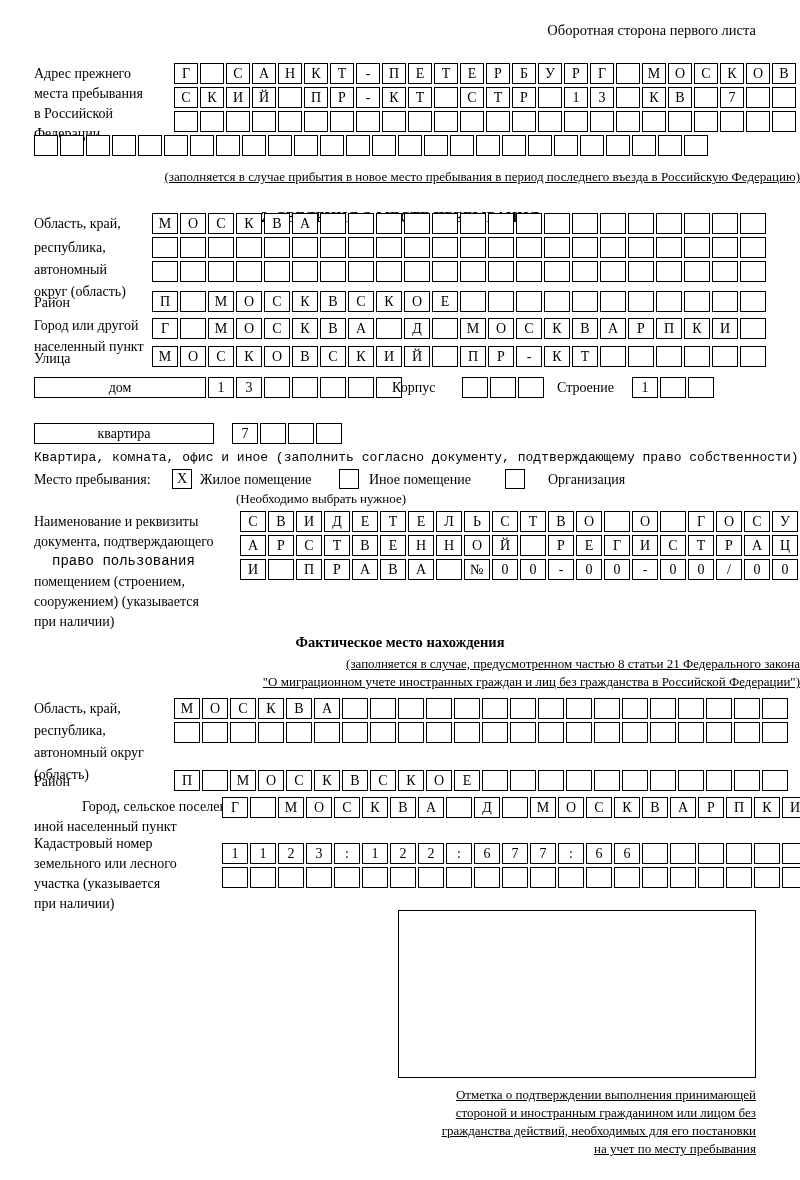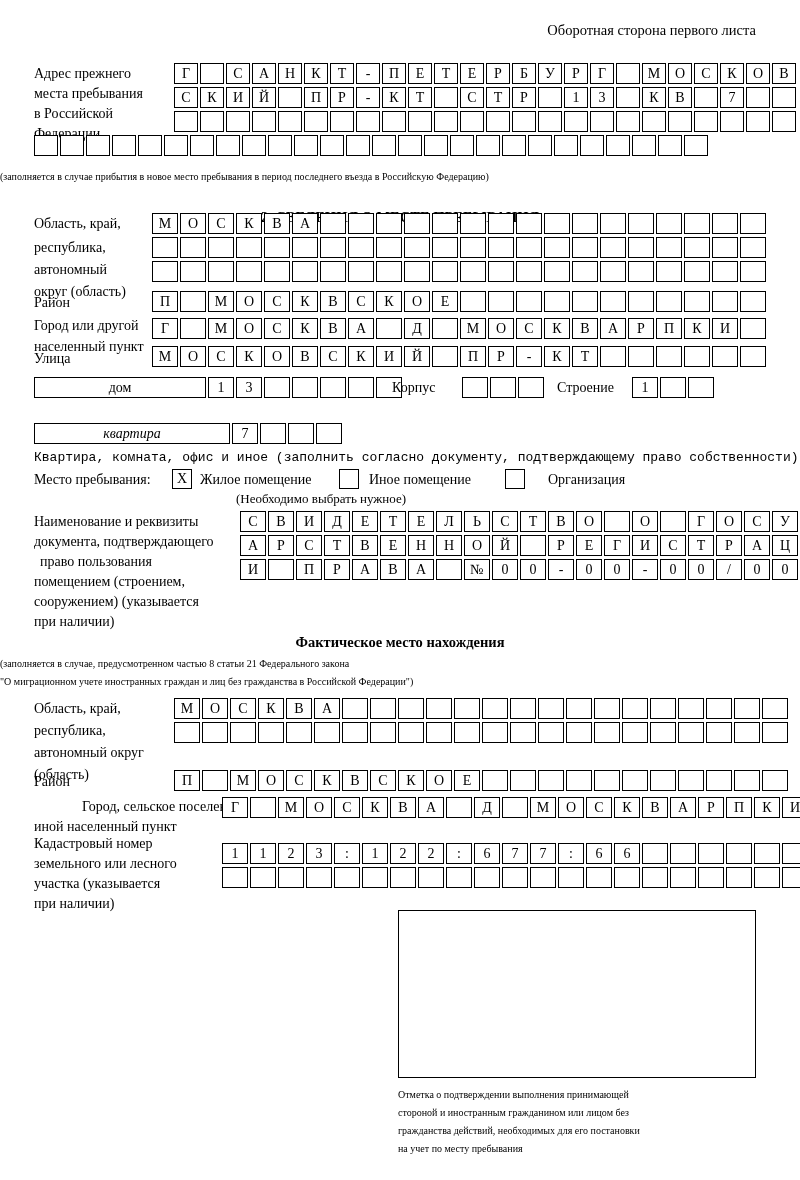--- a/index.html
+++ b/index.html
@@ -80,23 +80,24 @@
     line-height: 18px;
   }
   .bigbox {
     position: absolute;
     border: 1px solid #000;
     box-sizing: border-box;
     background: #fff;
   }
   .footnote {
     position: absolute;
-    text-align: left;
-    font-size: 10px;
+    text-align: right;
+    font-size: 13px;
     line-height: 18px;
+    text-decoration: underline;
   }
 </style>
 </head>
 <body>
 
 <div class="page">
 
   <div class="hdr-right">Оборотная сторона первого листа</div>
 
   <div class="lbl" style="left:34px; top:64px;">Адрес прежнего</div>
@@ -389,41 +390,41 @@
       <div class="cell wide"></div>
     </div>
   <div class="lbl" style="left:557px; top:378px;">Строение</div>
   <div class="cells" id="s2-stroenie" style="left:632px; top:377px;">
       <div class="cell wide">1</div>
       <div class="cell wide"></div>
       <div class="cell wide"></div>
     </div>
 
 
-  <div class="boxlabel" style="left:34px; top:423px; width:196px;font-style:italic;">квартира</div>
+  <div class="boxlabel" style="left:34px; top:423px; width:180px;">квартира</div>
   <div class="cells" id="s2-flat" style="left:232px; top:423px;">
       <div class="cell wide">7</div>
       <div class="cell wide"></div>
       <div class="cell wide"></div>
       <div class="cell wide"></div>
     </div>
   <div class="lbl small" style="left:34px; top:448px;font-family:Liberation Mono, monospace;">Квартира, комната, офис и иное (заполнить согласно документу, подтверждающему право собственности)</div>
 
   <div class="lbl" style="left:34px; top:470px;">Место пребывания:</div>
   <div class="checkbox" style="left:172px; top:469px;">Х</div>
   <div class="lbl" style="left:200px; top:470px;">Жилое помещение</div>
   <div class="checkbox" style="left:339px; top:469px;"></div>
   <div class="lbl" style="left:369px; top:470px;">Иное помещение</div>
   <div class="checkbox" style="left:505px; top:469px;"></div>
   <div class="lbl" style="left:548px; top:470px;">Организация</div>
   <div class="lbl small" style="left:236px; top:489px;">(Необходимо выбрать нужное)</div>
 
   <div class="lbl" style="left:34px; top:512px;">Наименование и реквизиты</div>
   <div class="lbl" style="left:34px; top:532px;">документа, подтверждающего</div>
-  <div class="lbl" style="left:40px; top:552px;">право пользования</div>
+  <div class="lbl" style="left:52px; top:552px;font-family:Liberation Mono, monospace;">право пользования</div>
   <div class="lbl" style="left:34px; top:572px;">помещением (строением,</div>
   <div class="lbl" style="left:34px; top:592px;">сооружением) (указывается</div>
   <div class="lbl" style="left:34px; top:612px;">при наличии)</div>
 
   <div class="cells" id="s2-doc-0" style="left:240px; top:511px;">
       <div class="cell wide">С</div>
       <div class="cell wide">В</div>
       <div class="cell wide">И</div>
       <div class="cell wide">Д</div>
       <div class="cell wide">Е</div>

